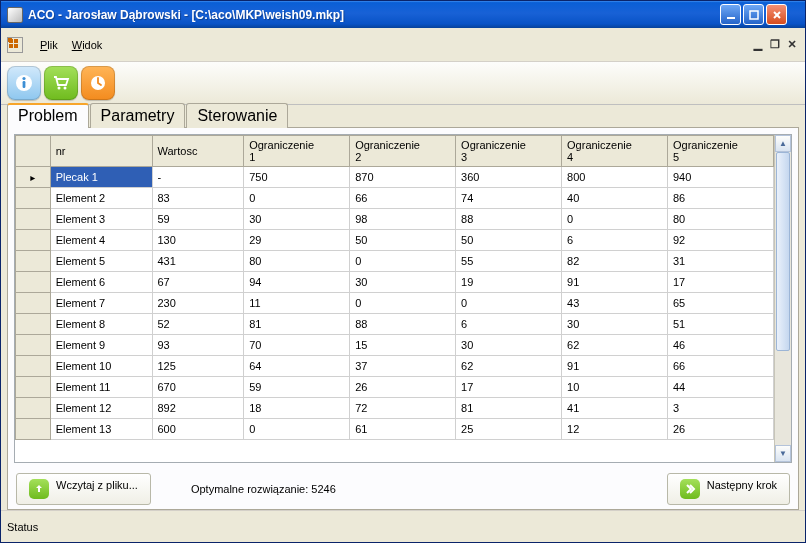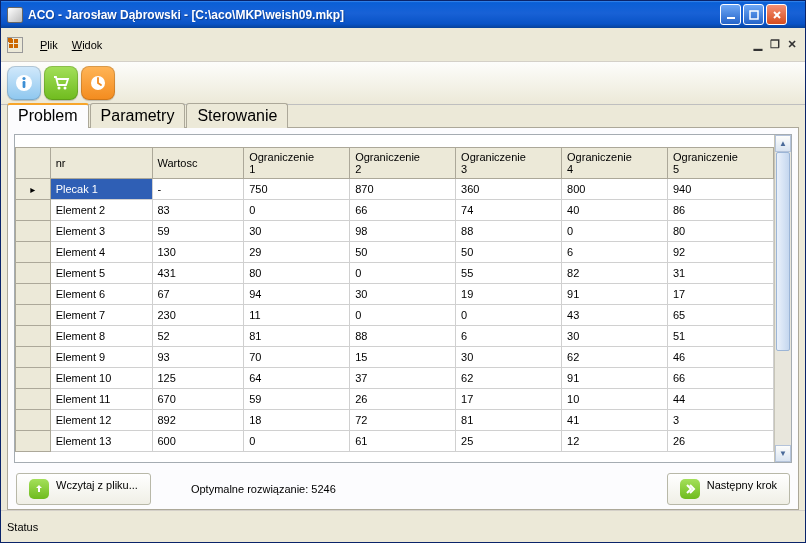--- a/index.html
+++ b/index.html
@@ -30,21 +30,21 @@
   .tbtn.clock { background:linear-gradient(to bottom,#ffb557,#f38b1e); }
   .tbtn svg { width:20px; height:20px; }
 
   .tabs { display:flex; align-items:flex-end; padding:0 6px; height:22px; background:#ece9d8; }
   .tab { padding:3px 10px; border:1px solid #aca899; border-bottom:none; background:#ece9d8; margin-right:1px; border-top-left-radius:3px; border-top-right-radius:3px; font-size:16px; cursor:pointer; position:relative; top:1px; }
   .tab.active { background:#fcfcfe; border-top:2px solid #f7a52b; padding-top:2px; z-index:2; top:1px; }
 
   .content { flex:1; margin:0 6px 0 6px; background:#fcfcfe; border:1px solid #aca899; display:flex; flex-direction:column; overflow:hidden; }
   .grid-wrap { flex:1; margin:6px; border:1px solid #a5acb2; background:#fff; display:flex; overflow:hidden; }
   .grid-scroll { flex:1; overflow:hidden; position:relative; }
-  table { border-collapse:collapse; width:100%; table-layout:fixed;margin-top:12px; }
+  table { border-collapse:collapse; width:100%; table-layout:fixed; }
   th, td { border:1px solid #d0d0d0; padding:3px 5px; height:21px; text-align:left; font-size:11px; overflow:hidden; white-space:nowrap; }
   th { background:#ece9d8; border-color:#aca899; font-weight:normal; line-height:1.1; }
   th.rowhead, td.rowhead { width:30px; background:#ece9d8; border-color:#aca899; text-align:center; }
   td.rowhead.current::before { content:"▸"; color:#000; font-size:10px; }
   tr.sel td.nr { background:#2f5fb5; color:#fff; }
   col.c-row { width:34px; }
   col.c-nr  { width:100px; }
   col.c-val { width:90px; }
   col.c-ogr { width:104px; }
   .vscroll { width:17px; background:#e8e6dc; border-left:1px solid #c7c5b8; display:flex; flex-direction:column; }

